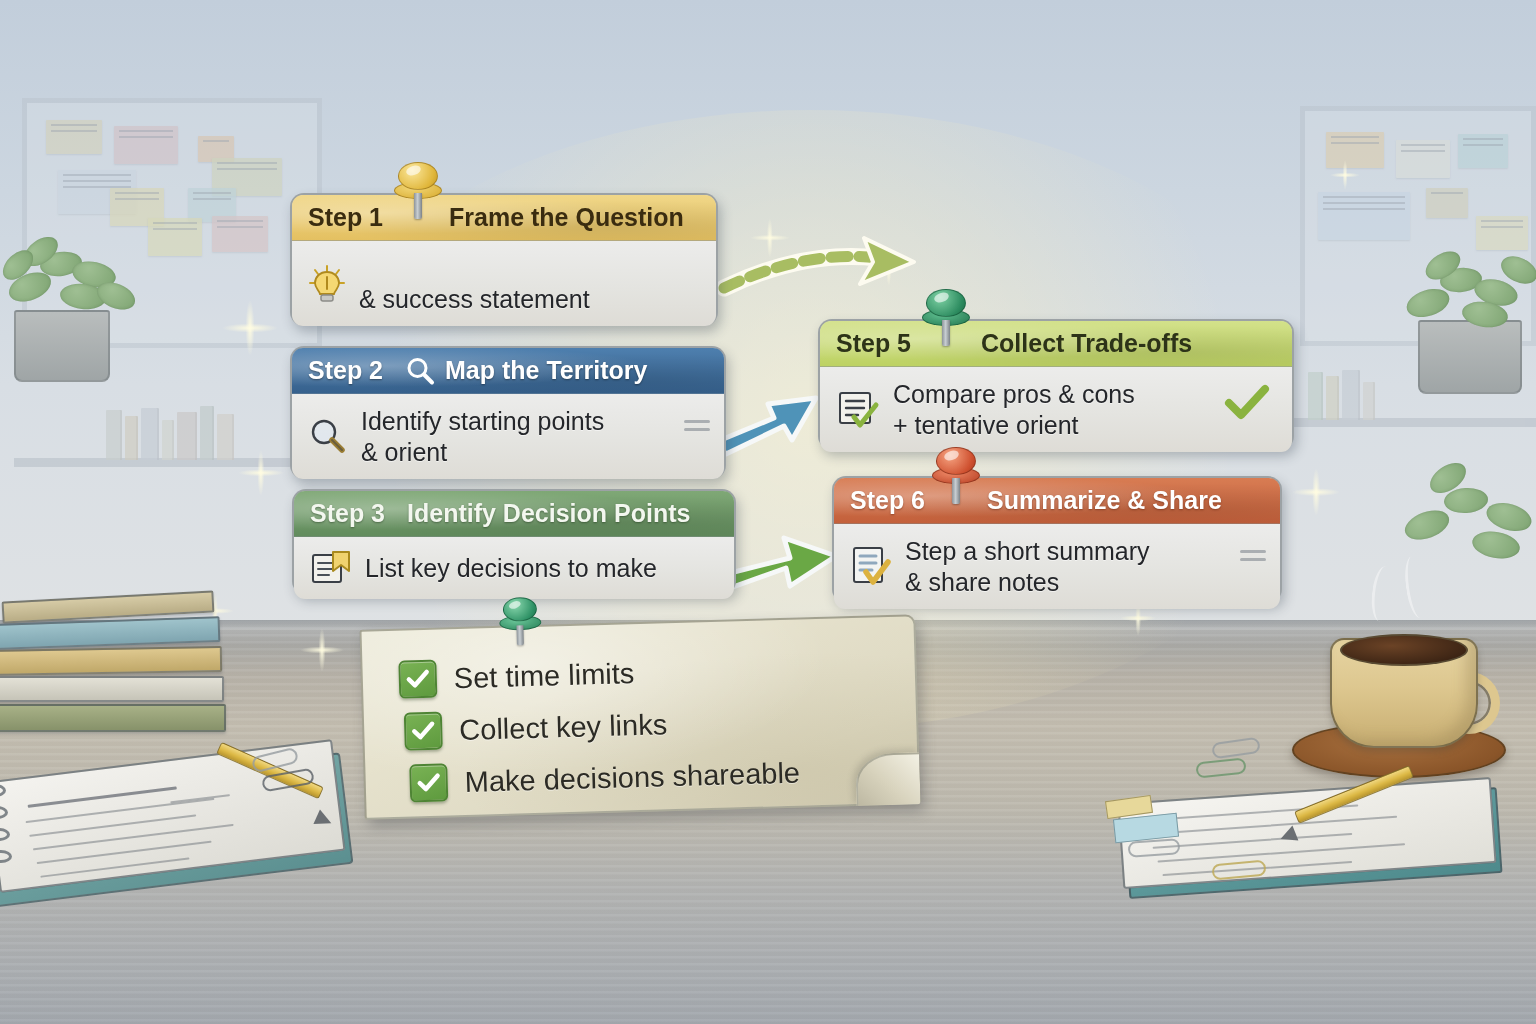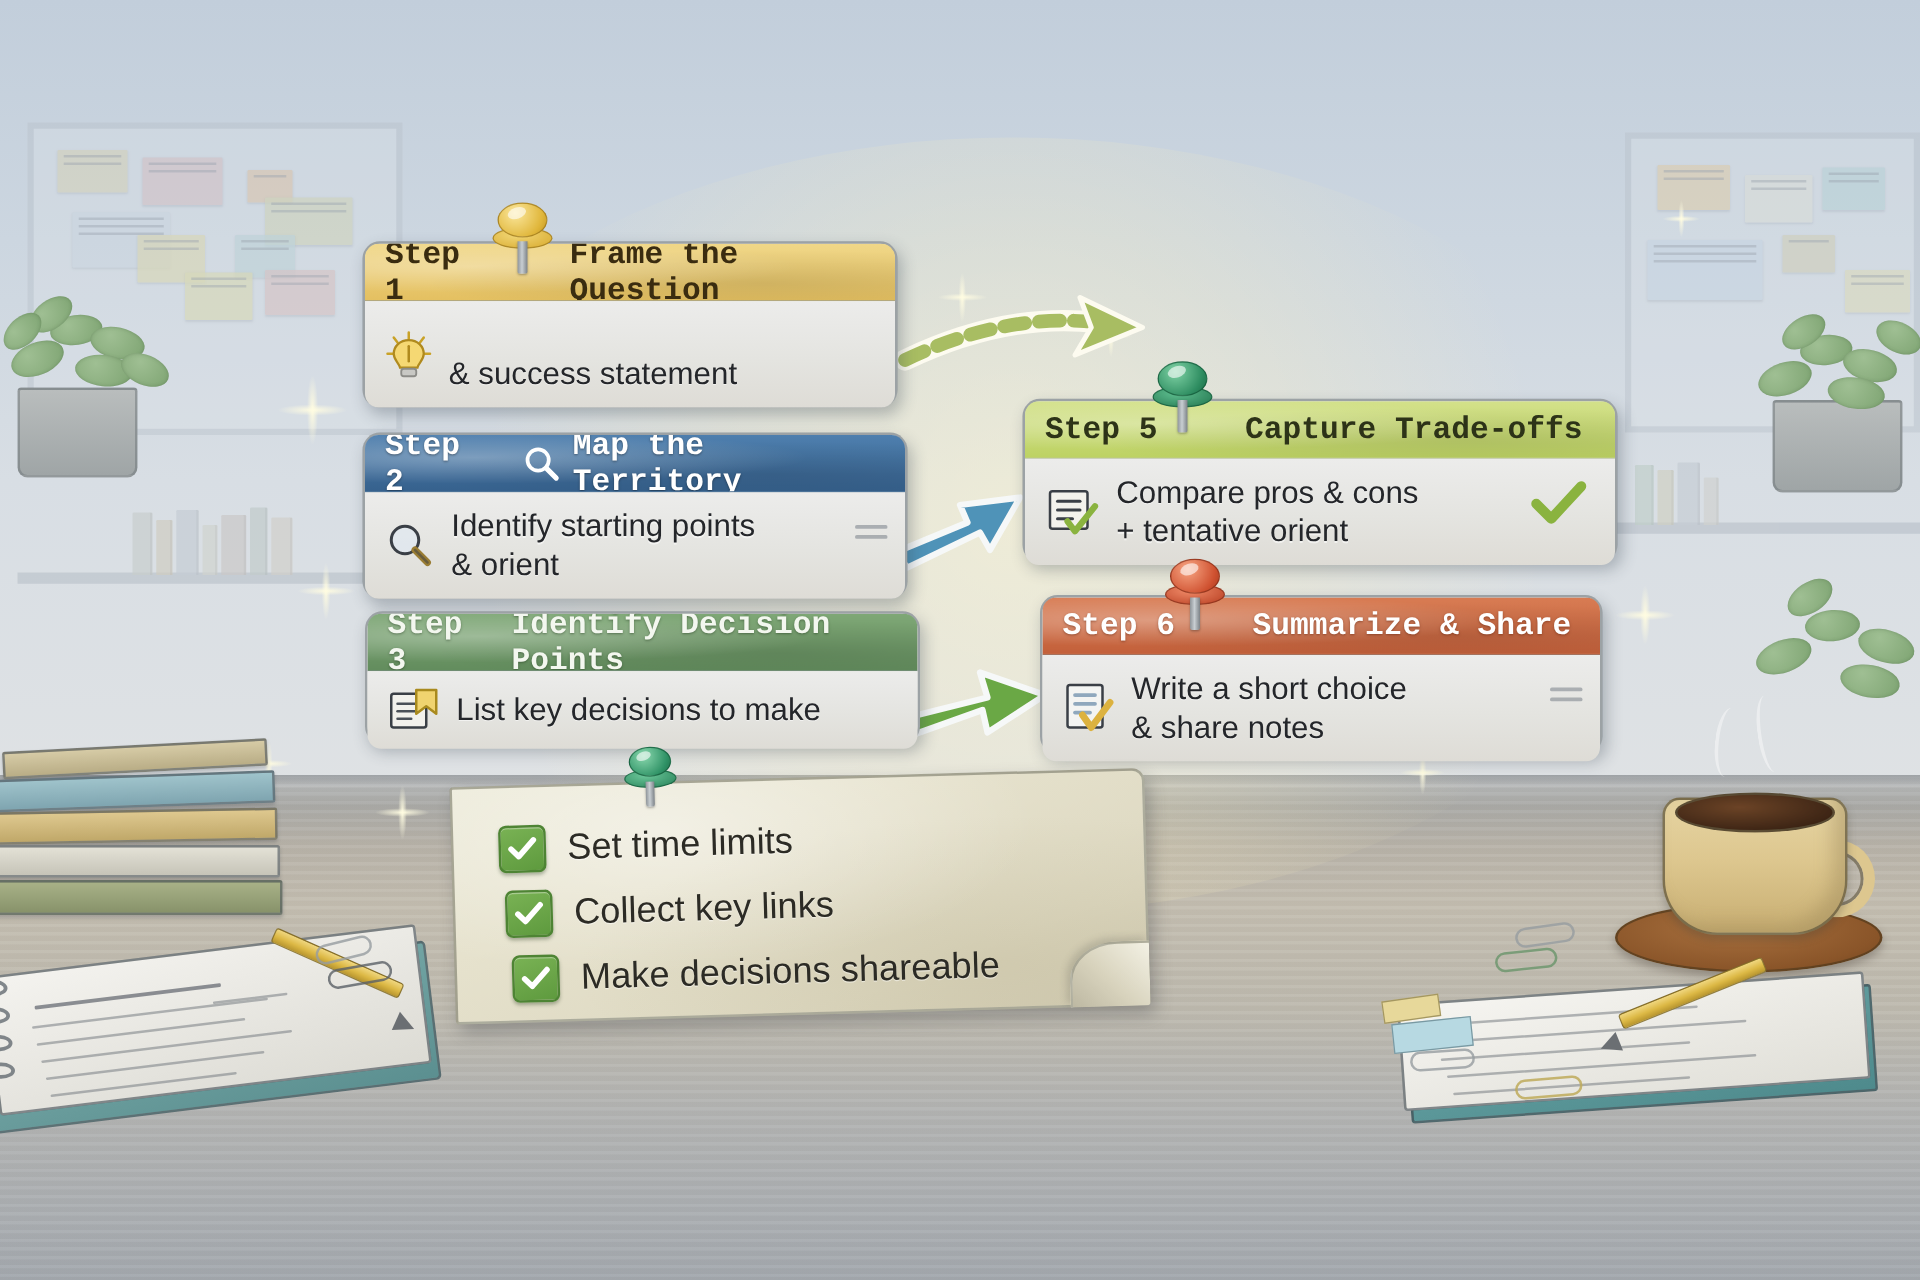--- a/index.html
+++ b/index.html
@@ -106,21 +106,20 @@
   }
   .card-head {
     position:relative;
     height:46px;
     border-radius:11px 11px 0 0;
     display:flex; align-items:center;
     padding:12px 16px;
     font-size:25px; font-weight:bold;
     border-bottom:1.5px solid rgba(90,100,110,.4);
     overflow:hidden;
-    font-family:Liberation Mono, monospace;
   }
   .card-head .texture {
     position:absolute; inset:0;
     background:
       radial-gradient(ellipse at 20% 40%, rgba(255,255,255,.30), rgba(255,255,255,0) 55%),
       radial-gradient(ellipse at 75% 70%, rgba(0,0,0,.10), rgba(0,0,0,0) 60%);
     mix-blend-mode:normal;
   }
   .step-no { position:relative; z-index:2; }
   .head-title { position:relative; z-index:2; }
@@ -575,21 +574,21 @@
   <div class="card" style="left:818px; top:319px; width:476px; height:131px;">
     <div class="pin" style="left:100px; top:-32px;">
       <div class="collar" style="background:radial-gradient(ellipse at 40% 30%, #5fbf90, #23764f); border:1.5px solid rgba(15,80,50,.6);"></div>
       <div class="head" style="background:radial-gradient(circle at 35% 28%, #7fd2a5, #2d8c60 70%, #1d6845); border:1.5px solid rgba(15,80,50,.6);"></div>
       <div class="shine"></div>
       <div class="needle"></div>
     </div>
     <div class="card-head" style="background:linear-gradient(180deg,#d3e18a,#bdd263); color:#2d3318;">
       <div class="texture"></div>
       <span class="step-no">Step 5</span>
-      <span class="head-title" style="margin-left:70px;">Capture Trade-offs</span>
+      <span class="head-title" style="margin-left:70px;">Collect Trade-offs</span>
     </div>
     <div class="card-body">
       <span class="head-icon">
         <svg width="44" height="42" viewBox="0 0 44 42">
           <rect x="4" y="4" width="30" height="30" rx="2" fill="#f3f2ec" stroke="#3a3f46" stroke-width="2"></rect>
           <g stroke="#3a3f46" stroke-width="2.4" stroke-linecap="round">
             <line x1="10" y1="12" x2="28" y2="12"></line>
               <line x1="10" y1="19" x2="28" y2="19"></line>
             <line x1="10" y1="26" x2="22" y2="26"></line>
           </g>
@@ -625,21 +624,21 @@
           <rect x="4" y="3" width="28" height="34" rx="2" fill="#f3f4f2" stroke="#3a3f46" stroke-width="2"></rect>
           <g stroke="#8fa8bd" stroke-width="3" stroke-linecap="round">
             <line x1="10" y1="11" x2="26" y2="11"></line>
               <line x1="10" y1="18" x2="26" y2="18"></line>
             <line x1="10" y1="25" x2="22" y2="25"></line>
           </g>
           <path d="M16 27 L23 37 L38 17" fill="none" stroke="#dcb23f" stroke-width="5.5" stroke-linecap="round" stroke-linejoin="round"></path>
         </svg>
       </span>
       <span class="body-text">
-        <span>Write a short choice</span><br><span>&amp; share notes</span>
+        <span>Step a short summary</span><br><span>&amp; share notes</span>
       </span>
       <span class="grip">
           <span></span>
           <span></span>
         </span>
     </div>
   </div>
 
   <div id="checklist">
     <div class="paper-tex"></div>

